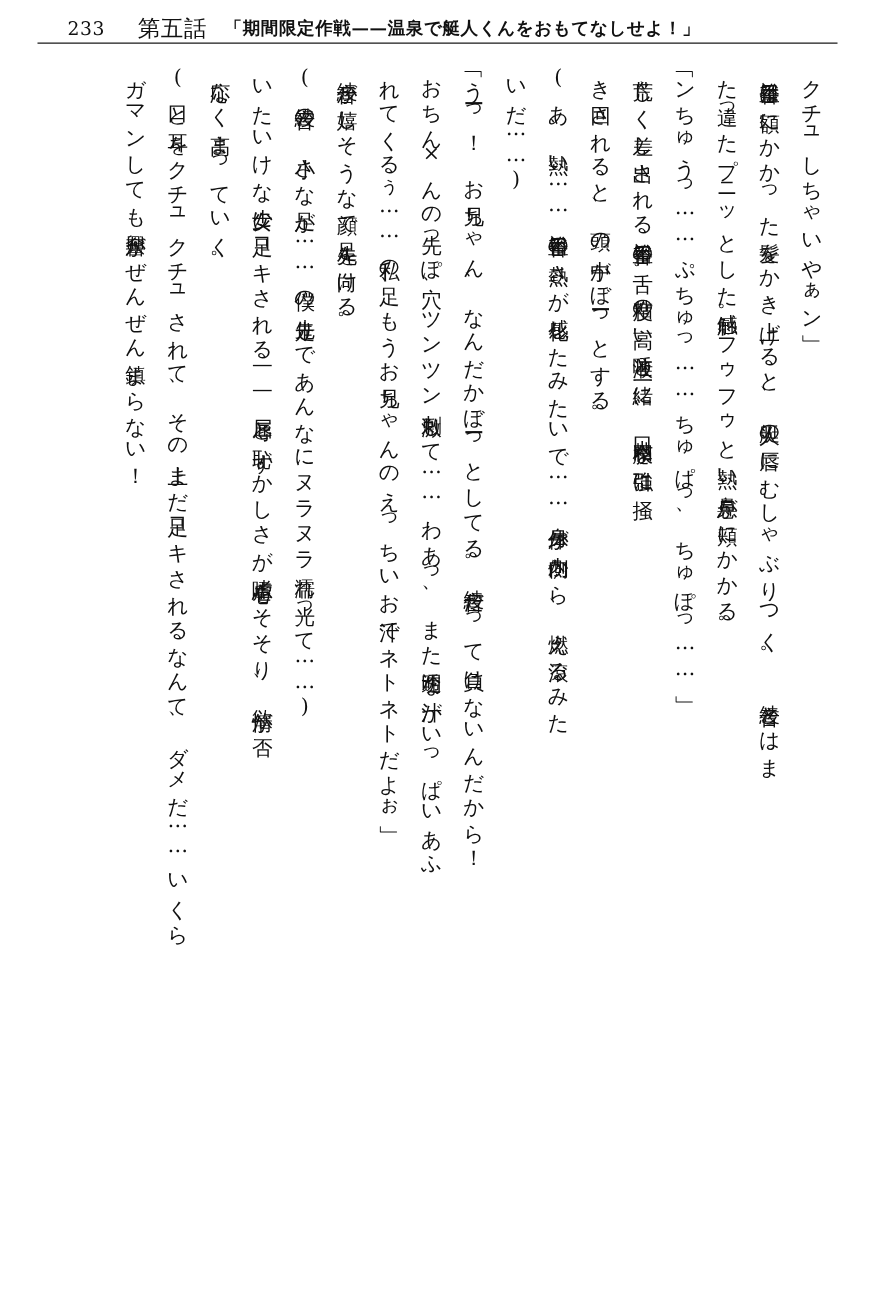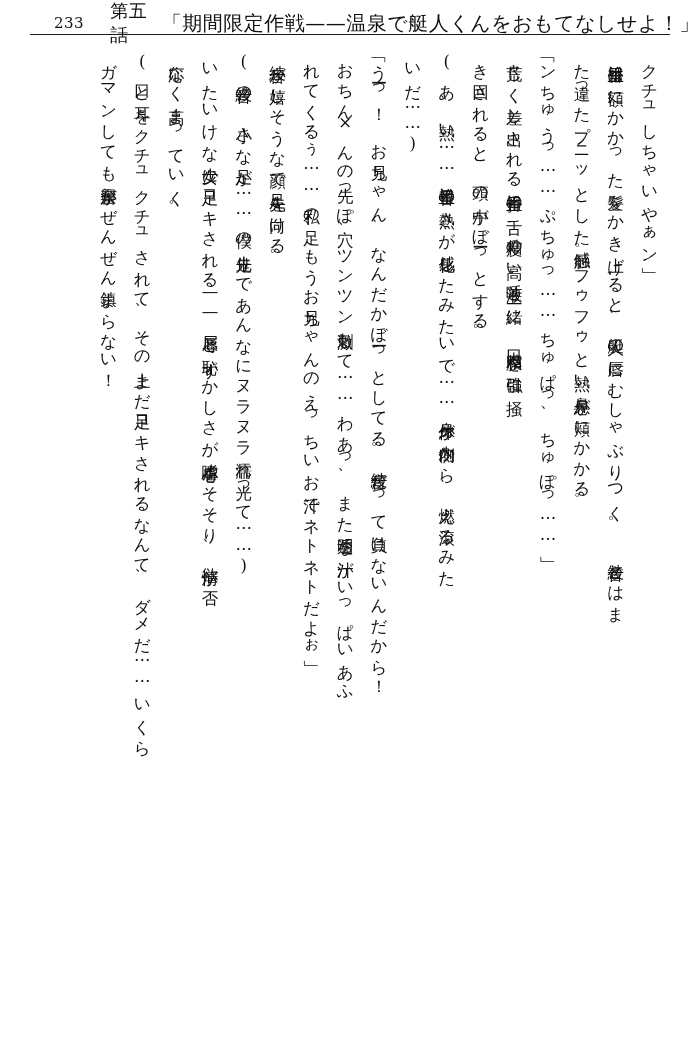--- a/index.html
+++ b/index.html
@@ -42,23 +42,24 @@
     font-size: 15px;
     margin-right: 26px;
     color: #111;
   }
   .chapter-label {
     font-size: 18px;
     margin-right: 14px;
     color: #111;
   }
   .header-title {
-    font-size: 20px;
+    font-size: 14px;
     color: #111;
     white-space: nowrap;
+    font-weight: bold;
   }
   .header-rule {
     position: absolute;
     top: 34px;
     left: 30px;
     width: 640px;
     height: 1px;
     background: #1a1a1a;
   }
 

